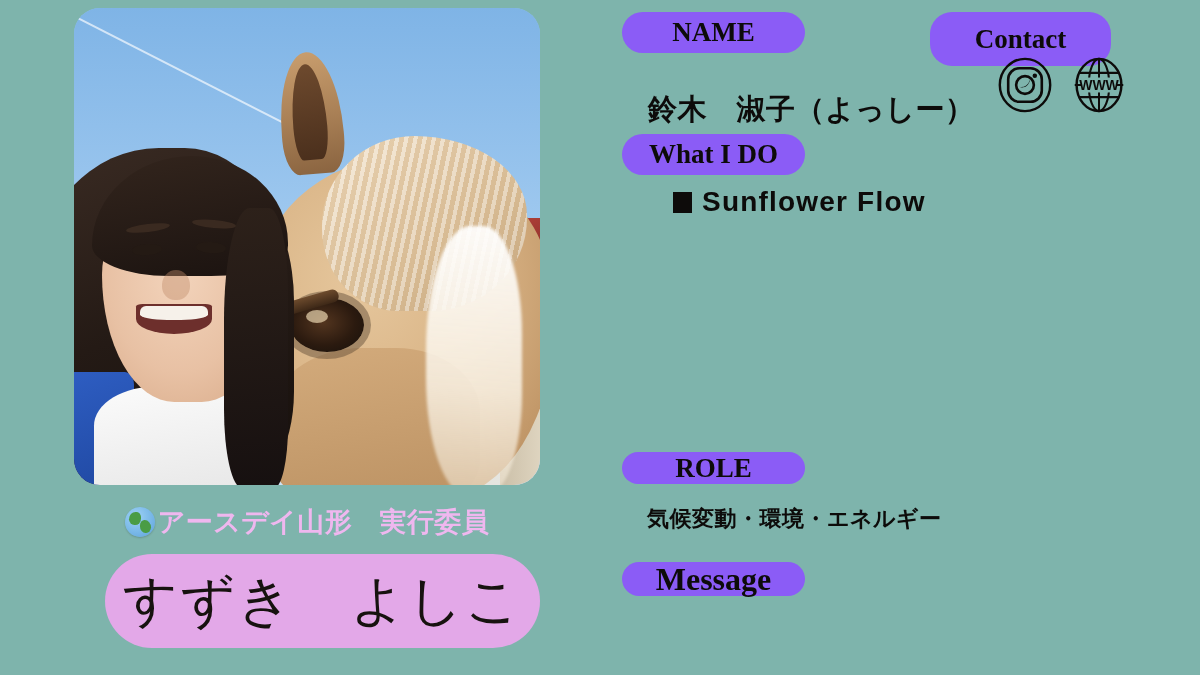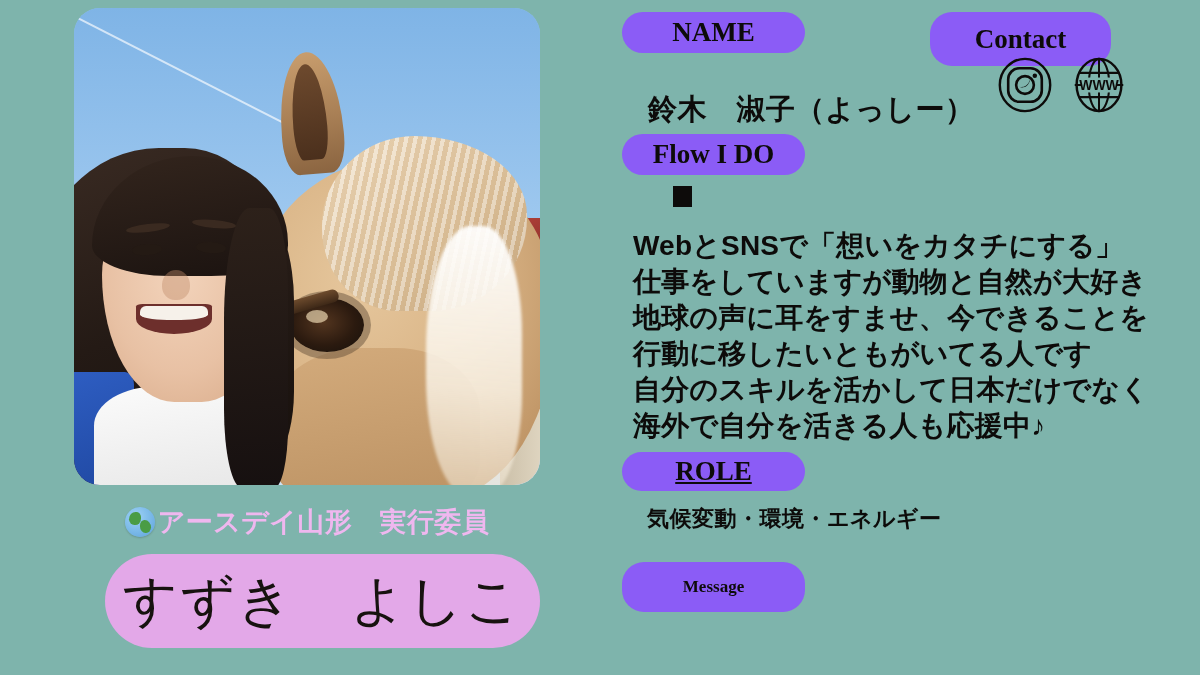--- a/index.html
+++ b/index.html
@@ -311,22 +311,22 @@
     align-items: center;
     justify-content: center;
     font-family: "Liberation Serif", serif;
     font-weight: 700;
     color: #0d0b0a;
     white-space: nowrap;
   }
   #badge-name     { left: 7px;   top: 12px;  width: 183px; height: 41px; font-size: 27px; }
   #badge-contact  { left: 315px; top: 12px;  width: 181px; height: 54px; font-size: 27px; }
   #badge-whatido  { left: 7px;   top: 134px; width: 183px; height: 41px; font-size: 27px; }
-  #badge-role     { left: 7px;   top: 452px; width: 183px; height: 39px; font-size: 27px; text-decoration: underline; }
-  #badge-message  { left: 7px;   top: 562px; width: 183px; height: 50px; font-size: 17px; }
+  #badge-role     { left: 7px;   top: 452px; width: 183px; height: 32px; font-size: 27px; }
+  #badge-message  { left: 7px;   top: 562px; width: 183px; height: 34px; font-size: 32px; }
 
   #name-value {
     position: absolute;
     left: 33px; top: 66px;
     font-size: 29px;
     font-weight: 700;
     color: #0d0b0a;
     letter-spacing: .5px;
     white-space: nowrap;
     margin-top: 24px;
@@ -461,31 +461,26 @@
         <ellipse cx="30" cy="30" rx="24" ry="28" fill="none" stroke="#0d0b0a" stroke-width="2.6"></ellipse>
         <ellipse cx="30" cy="30" rx="11" ry="28" fill="none" stroke="#0d0b0a" stroke-width="2.2"></ellipse>
         <line x1="30" y1="2" x2="30" y2="58" stroke="#0d0b0a" stroke-width="2.2"></line>
         <path d="M8 17h44M8 43h44" stroke="#0d0b0a" stroke-width="2.2" fill="none"></path>
         <line x1="4" y1="30" x2="56" y2="30" stroke="#0d0b0a" stroke-width="2.2"></line>
         <rect x="11" y="22" width="38" height="16" fill="#7eb4ac"></rect>
         <text x="30" y="35.5" text-anchor="middle" font-family="Liberation Sans, sans-serif" font-size="15" font-weight="700" fill="#0d0b0a">WWW</text>
       </svg>
     </div>
 
-    <div class="badge" id="badge-whatido">Flow I DO</div>
+    <div class="badge" id="badge-whatido">What I DO</div>
 
     <div id="whatido-head">
       <span id="whatido-bullet"></span>
+      <span>Sunflower  Flow</span>
     </div>
 
-    <div id="whatido-body">WebとSNSで「想いをカタチにする」
-仕事をしていますが動物と自然が大好き
-地球の声に耳をすませ、今できることを
-行動に移したいともがいてる人です
-自分のスキルを活かして日本だけでなく
-海外で自分を活きる人も応援中♪</div>
 
     <div class="badge" id="badge-role">ROLE</div>
     <div id="role-value">気候変動・環境・エネルギー</div>
 
     <div class="badge" id="badge-message">Message</div>
   </div>
 </div>
 
 </body></html>

